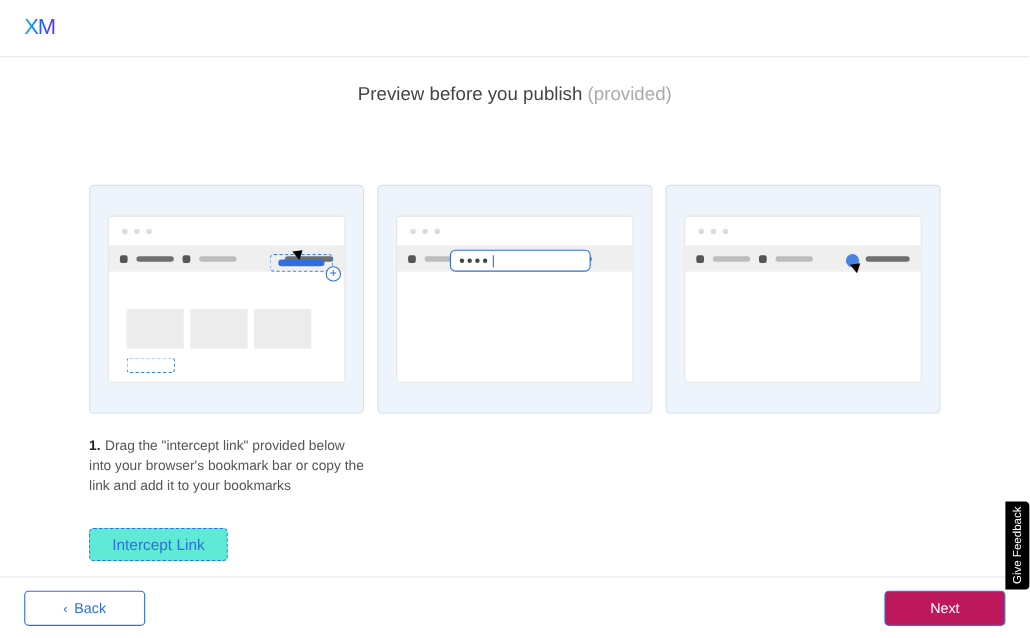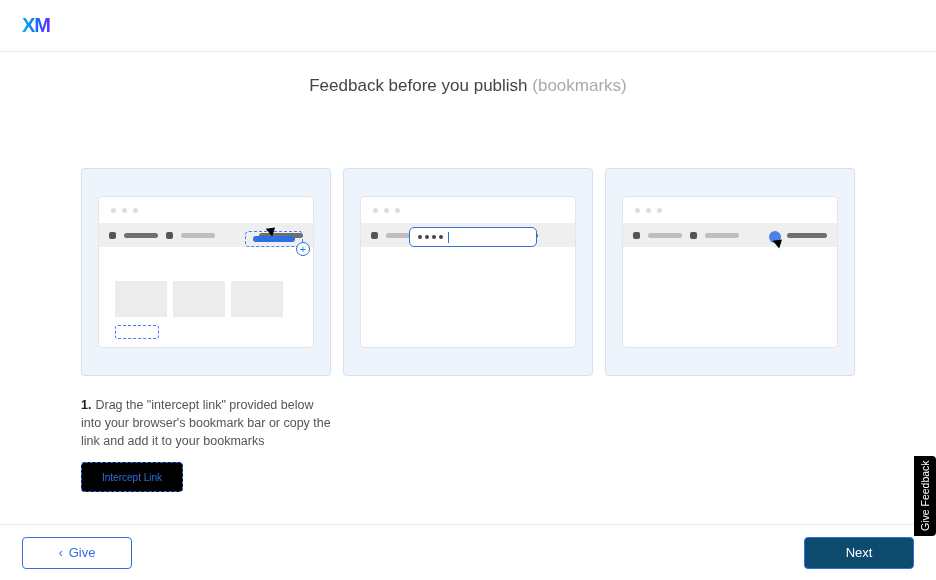--- a/index.html
+++ b/index.html
@@ -14,21 +14,21 @@
   }
   .topbar {
     height: 52px;
     display: flex;
     align-items: center;
     padding: 0 22px;
     border-bottom: 1px solid #e7e7e7;
   }
   .logo {
     font-size: 20px;
-    font-weight: 700;
+    font-weight: 400;
     background: linear-gradient(90deg,#00b3e6 0%, #1f5cff 60%, #6a28ff 100%);
     -webkit-background-clip: text;
     background-clip: text;
     color: transparent;
     letter-spacing: -1px;
   }
   .title-row {
     text-align: center;
     margin-top: 24px;
     font-size: 17px;
@@ -96,59 +96,59 @@
   }
   .url-pill .d4 { width: 4px; height: 4px; background: #444; border-radius: 50%; }
   .url-pill .caret { width: 1px; height: 11px; background: #2f6fe0; margin-left: 2px; }
   .book-dot {
     position: absolute; top: -16px; left: 146px; width: 12px; height: 12px; border-radius: 50%;
     background: #4b82e6;
   }
   .caption { margin-top: 20px; font-size: 12.5px; color: #555; line-height: 1.45; }
   .caption b { color: #222; font-weight: 700; margin-right: 4px; }
   .intercept-btn {
-    margin-top: 12px;
+    margin-top: 30px;
     display: inline-flex; align-items: center; justify-content: center;
     height: 30px; padding: 0 20px;
     border: 1.5px dashed #2f6fe0; color: #2f6fe0; border-radius: 4px;
-    font-size: 10px; background: #000000; cursor: grab;
+    font-size: 14px; background: #5eead4; cursor: grab;
   }
   .footer {
     position: absolute; left: 0; right: 0; bottom: 0; height: 56px;
     border-top: 1px solid #e7e7e7;
     display: flex; align-items: center; justify-content: space-between;
     padding: 0 22px;
   }
   .btn {
     height: 32px; padding: 0 22px; border-radius: 4px; font-size: 13px;
     display: inline-flex; align-items: center; justify-content: center; cursor: pointer;
     border: 1px solid #2f6fe0; background: #fff; color: #2f6fe0;
   }
-  .btn.primary { background: #0c4a6e; color: #fff; border-color: #2f6fe0; min-width: 110px; }
+  .btn.primary { background: #be185d; color: #fff; border-color: #2f6fe0; min-width: 110px; }
   .btn.ghost { min-width: 110px; }
   .btn .chev { margin-right: 6px; font-size: 12px; }
   .right-btns { display: flex; gap: 10px; }
   .feedback-tab {
     position: absolute; right: 0; top: 456px; width: 22px; height: 80px;
     background: #000; color: #fff; border-top-left-radius: 4px; border-bottom-left-radius: 4px;
     display: flex; align-items: center; justify-content: center;
     writing-mode: vertical-rl; transform: rotate(180deg);
     font-size: 10.5px; cursor: pointer;
   }
 </style>
 </head>
 <body>
 
 <div class="topbar">
   <div class="logo">XM</div>
 </div>
 
 <div class="title-row">
-  <span>Feedback before you publish</span>
-  <span class="optional">(bookmarks)</span>
+  <span>Preview before you publish</span>
+  <span class="optional">(provided)</span>
 </div>
 
 <div class="cards">
 
   <div class="col">
     <div class="card">
       <div class="browser">
         <div class="br-top">
             <span class="dot"></span>
             <span class="dot"></span>
@@ -232,20 +232,20 @@
         </div>
       </div>
     </div>
   </div>
 
 </div>
 
 <div class="footer">
   <button class="btn ghost">
     <span class="chev">‹</span>
-    <span>Give</span>
+    <span>Back</span>
   </button>
   <div class="right-btns">
     <button class="btn primary">Next</button>
   </div>
 </div>
 
 <div class="feedback-tab">Give Feedback</div>
 
 </body></html>

